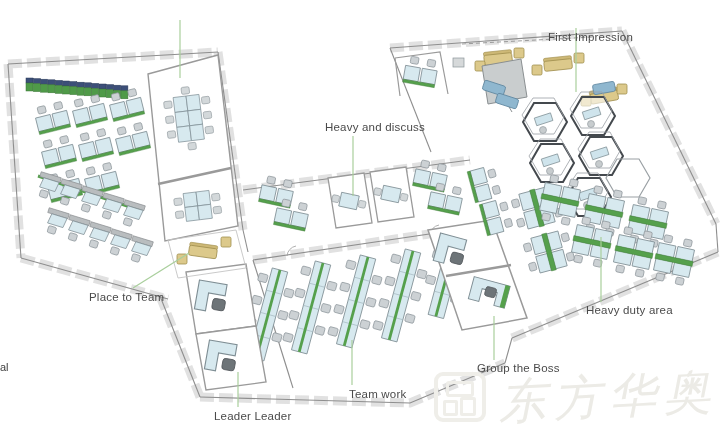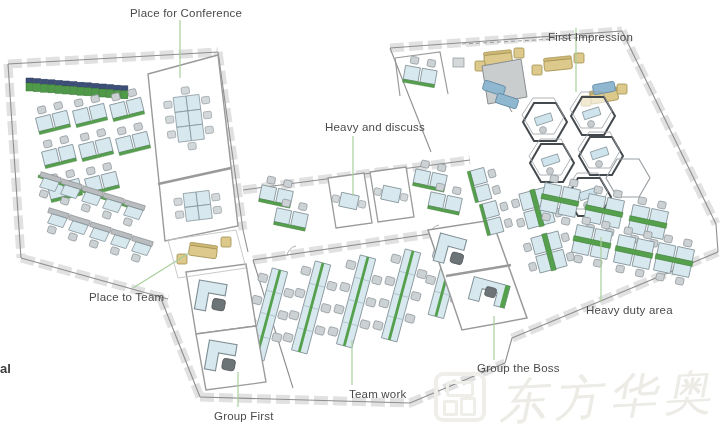--- a/index.html
+++ b/index.html
@@ -6,21 +6,21 @@
   .stage{
     position:relative;width:720px;height:429px;background:#ffffff;overflow:hidden;
     font-family:"Liberation Sans",sans-serif;
   }
   .stage svg{position:absolute;left:0;top:0;}
   .callout{
     position:absolute;font-size:11.5px;color:#4a4a4a;letter-spacing:.2px;
     white-space:nowrap;line-height:1.1;
   }
   .fragment{
-    position:absolute;left:0;top:361px;font-size:13px;color:#3e3e3e;font-weight:bold;
+    position:absolute;left:0;top:361px;font-size:11px;color:#3e3e3e;font-weight:normal;
   }
   .watermark{
     position:absolute;right:2px;bottom:0px;display:flex;align-items:center;gap:12px;
     color:#ecebe6;pointer-events:none;
   }
   .wm-logo{position:relative;width:44px;height:42px;border:4px solid #efeee9;border-radius:9px;}
   .wm-a{position:absolute;left:8px;top:5px;width:22px;height:10px;border:3px solid #efeee9;border-radius:3px;}
   .wm-b{position:absolute;left:5px;top:24px;width:9px;height:10px;border:3px solid #efeee9;border-radius:2px;}
   .wm-c{position:absolute;left:22px;top:21px;width:10px;height:13px;border:3px solid #efeee9;border-radius:2px;}
   .wm-text{
@@ -323,25 +323,24 @@
     <path d="M576,28 L576,92"></path>
     <path d="M353,136 L353,196"></path>
     <path d="M133,288 L189,253"></path>
     <path d="M238,372 L238,407"></path>
     <path d="M352,340 L352,385"></path>
     <path d="M494,316 L494,360"></path>
     <path d="M601,237 L601,302"></path>
   </g>
 </svg>
 
-<div class="callout" style="left:130px;top:7px">Place for Conference</div>
 <div class="callout" style="left:548px;top:31px">First Impression</div>
 <div class="callout" style="left:325px;top:121px">Heavy and discuss</div>
 <div class="callout" style="left:89px;top:291px">Place to Team</div>
-<div class="callout" style="left:214px;top:410px">Group First</div>
+<div class="callout" style="left:214px;top:410px">Leader Leader</div>
 <div class="callout" style="left:349px;top:388px">Team work</div>
 <div class="callout" style="left:477px;top:362px">Group the Boss</div>
 <div class="callout" style="left:586px;top:304px">Heavy duty area</div>
 
 <div class="fragment">al</div>
 
 <div class="watermark">
   <div class="wm-logo">
     <span class="wm-a"></span>
         <span class="wm-b"></span>

